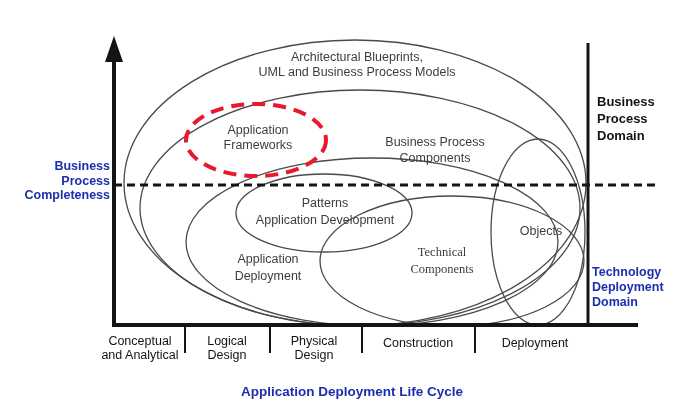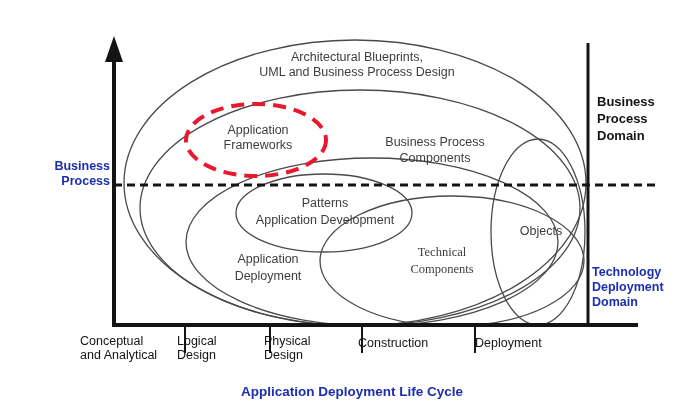--- a/index.html
+++ b/index.html
@@ -17,21 +17,21 @@
   #diagram-svg{position:absolute;left:0;top:0;}
   .curve{fill:none;stroke:var(--curve-gray);stroke-width:1.3;}
   .red-dash{fill:none;stroke:var(--highlight-red);stroke-width:4;stroke-dasharray:13 8;}
   .axis{stroke:var(--axis-black);stroke-width:4;fill:none;}
   .axis-thin{stroke:var(--axis-black);stroke-width:3;fill:none;}
   .dashline{stroke:var(--axis-black);stroke-width:3;stroke-dasharray:8 5;fill:none;}
   .tick{stroke:var(--axis-black);stroke-width:2;fill:none;}
   .arrowhead{fill:var(--axis-black);}
   .lbl{position:absolute;text-align:center;color:var(--label-gray);font-size:12.5px;line-height:16px;}
   .lbl div{white-space:nowrap;}
-  .xlbl{position:absolute;text-align:left;color:var(--axis-black);font-size:12.5px;line-height:14px;}
+  .xlbl{position:absolute;text-align:center;color:var(--axis-black);font-size:12.5px;line-height:14px;}
   .xlbl div{white-space:nowrap;}
   .blue{color:var(--accent-blue);font-weight:bold;}
   .side-left{position:absolute;left:0;width:110px;top:159px;text-align:right;
     font-size:12.5px;line-height:14.5px;}
   .bp-domain{position:absolute;left:597px;top:93px;text-align:left;color:var(--axis-black);
     font-weight:bold;font-size:13px;line-height:17px;}
   .td-domain{position:absolute;left:592px;top:236px;text-align:left;
     font-size:12.5px;line-height:15px;margin-top:29px;}
   .caption{position:absolute;left:202px;width:300px;top:384px;text-align:center;
     font-size:13.5px;}
@@ -61,21 +61,21 @@
     <line class="axis" x1="112" y1="325" x2="638" y2="325"></line>
 
     <line class="tick" x1="185" y1="327" x2="185" y2="353"></line>
     <line class="tick" x1="270" y1="327" x2="270" y2="353"></line>
     <line class="tick" x1="362" y1="327" x2="362" y2="353"></line>
     <line class="tick" x1="475" y1="327" x2="475" y2="353"></line>
   </svg>
 
   <div class="lbl" style="left:217px;top:50px;width:280px;line-height:15px;">
     <div>Architectural Blueprints,</div>
-    <div>UML and Business Process Design</div>
+    <div>UML and Business Process Models</div>
   </div>
 
   <div class="lbl" style="left:188px;top:123px;width:140px;line-height:15px;">
     <div>Application</div>
     <div>Frameworks</div>
   </div>
 
   <div class="lbl" style="left:355px;top:134px;width:160px;">
     <div>Business Process</div>
     <div>Components</div>
@@ -96,20 +96,21 @@
     <div>Components</div>
   </div>
 
   <div class="lbl" style="left:491px;top:223px;width:100px;">
     <div>Objects</div>
   </div>
 
   <div class="side-left blue">
     <div>Business</div>
     <div>Process</div>
+    <div>Completeness</div>
   </div>
 
   <div class="bp-domain">
     <div>Business</div>
     <div>Process</div>
     <div>Domain</div>
   </div>
 
   <div class="td-domain blue">
     <div>Technology</div>

